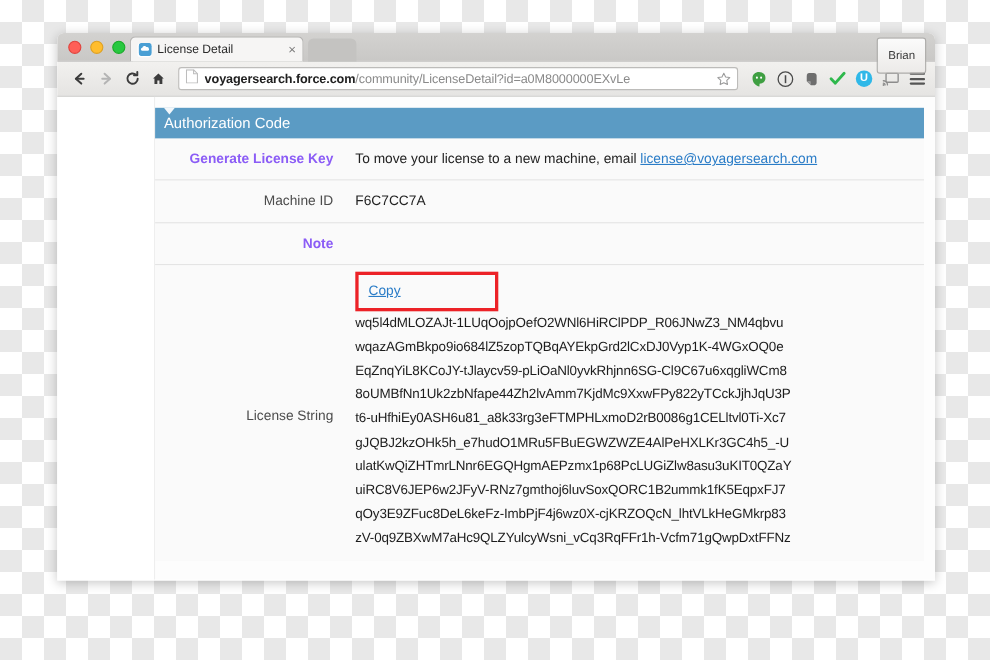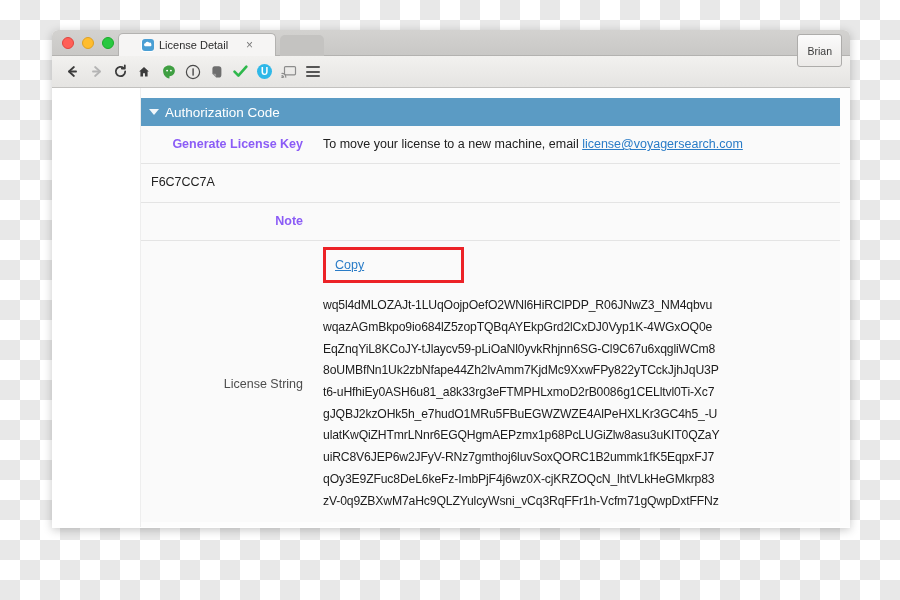--- a/index.html
+++ b/index.html
@@ -40,21 +40,21 @@
   .light.yellow { background:#ffbd2e; border:1px solid #dea123; }
   .light.green  { background:#28c840; border:1px solid #1aab29; }
 
   .tab {
     position:absolute; left:66px; top:3px;
     width:158px; height:23px;
     background:#f6f5f4;
     border:1px solid #b3b2b0; border-bottom:none;
     border-radius:5px 5px 0 0;
     display:flex; align-items:center;
-    padding:0 22px;
+    padding:0 6px;
   }
   .tab-favicon {
     width:13px; height:13px; flex:0 0 13px;
     border-radius:3px;
     background:#ffffff;
     display:flex; align-items:center; justify-content:center;
     margin-right:5px;
   }
   .tab-title {
     font-size:11px; color:#2b2b2b;
@@ -122,24 +122,25 @@
   .page-body {
     position:absolute; left:88px; top:0; right:0; bottom:0;
     background:#fdfdfd;
     border-left:1px solid #eeeeee;
   }
   .content-pane { padding:10px 10px 0 0; }
 
   .section-header {
     background:#5b9bc4;
     height:28px;
-    display:flex; align-items:center;
+    display:flex; 
     padding-left:8px;
     color:#ffffff;
     font-size:13.5px;
+    flex-direction:column;
   }
   .collapse-tri {
     width:0; height:0;
     border-left:5px solid transparent;
     border-right:5px solid transparent;
     border-top:6px solid #ffffff;
     margin-right:6px; opacity:.92;
   }
 
   .detail-rows { background:#fafafa; }
@@ -166,22 +167,22 @@
   .drow.note-row .dvalue { min-height:14px; }
 
   
   .drow.lic-row { border-bottom:none; align-items:center; }
   .drow.lic-row .dlabel { padding-top:15px; }
   .lic-value { flex:1 1 auto; padding:6px 8px 10px 10px; }
   .copy-box {
     border:3px solid #ec2227;
     display:inline-block;
     padding:5px 25px 7px 9px;
-    width:141px;
-    margin-bottom:12px;
+    width:130px;
+    margin-bottom:0;
   }
   .copy-link {
     font-size:12.5px; color:#2a7cc7;
     text-decoration:underline;
   }
   .lic-text {
     font-size:12.2px;
     color:#1c1c1c;
     line-height:1.78;
     letter-spacing:-.15px;
@@ -237,20 +238,36 @@
         <path d="M13 8a5 5 0 1 1-1.6-3.7" stroke="#3c3c3c" stroke-width="1.9" fill="none" stroke-linecap="round"></path>
         <path d="M12.6 1.6v3.2H9.4" stroke="#3c3c3c" stroke-width="1.9" fill="none" stroke-linecap="round" stroke-linejoin="round"></path>
       </svg>
     </span>
     <span class="nav-btn">
       <svg width="14" height="14" viewBox="0 0 16 16">
         <path d="M8 2.2 2.4 7.4h1.5V13h3V9.4h2.2V13h3V7.4h1.5z" fill="#3c3c3c"></path>
       </svg>
     </span>
 
+    <div class="omnibox">
+      <span class="page-doc-icon">
+        <svg width="11" height="13" viewBox="0 0 11 13">
+          <path d="M.5.5h6.5L10.5 4v8.5H.5z" fill="#ffffff" stroke="#bdbdbd"></path>
+          <path d="M7 .5V4h3.5" fill="none" stroke="#bdbdbd"></path>
+        </svg>
+      </span>
+      <span class="url">
+        <span class="host">voyagersearch.force.com</span><span class="path">/community/LicenseDetail?id=a0M8000000EXvLe</span>
+      </span>
+      <span class="star-btn">
+        <svg width="14" height="14" viewBox="0 0 16 16">
+          <path d="M8 1.8l1.9 3.9 4.3.6-3.1 3 .7 4.3L8 11.6 4.2 13.6l.7-4.3-3.1-3 4.3-.6z" fill="none" stroke="#9a9a9a" stroke-width="1.1" stroke-linejoin="round"></path>
+        </svg>
+      </span>
+    </div>
 
     <div class="ext-icons">
       <span class="ext">
         <svg width="16" height="16" viewBox="0 0 16 16">
           <path d="M8 1.4c3.4 0 5.9 2.3 5.9 5.4 0 3-2.3 5.3-5.4 5.4l-.1 2.4C5 13.9 2.1 11.2 2.1 6.8 2.1 3.7 4.6 1.4 8 1.4z" fill="#3f9f42"></path>
           <circle cx="6.1" cy="6.6" r=".95" fill="#fff"></circle>
           <circle cx="9.9" cy="6.6" r=".95" fill="#fff"></circle>
         </svg>
       </span>
       <span class="ext">
@@ -303,20 +320,21 @@
         <div class="detail-rows">
 
           <div class="drow">
             <div class="dlabel bold">Generate License Key</div>
             <div class="dvalue">
               <span>To move your license to a new machine, email </span><a class="email" href="#">license@voyagersearch.com</a>
             </div>
           </div>
 
           <div class="drow">
+            <div class="dlabel">Machine ID</div>
             <div class="dvalue">F6C7CC7A</div>
           </div>
 
           <div class="drow note-row">
             <div class="dlabel bold">Note</div>
             <div class="dvalue"></div>
           </div>
 
           <div class="drow lic-row">
             <div class="dlabel">License String</div>

